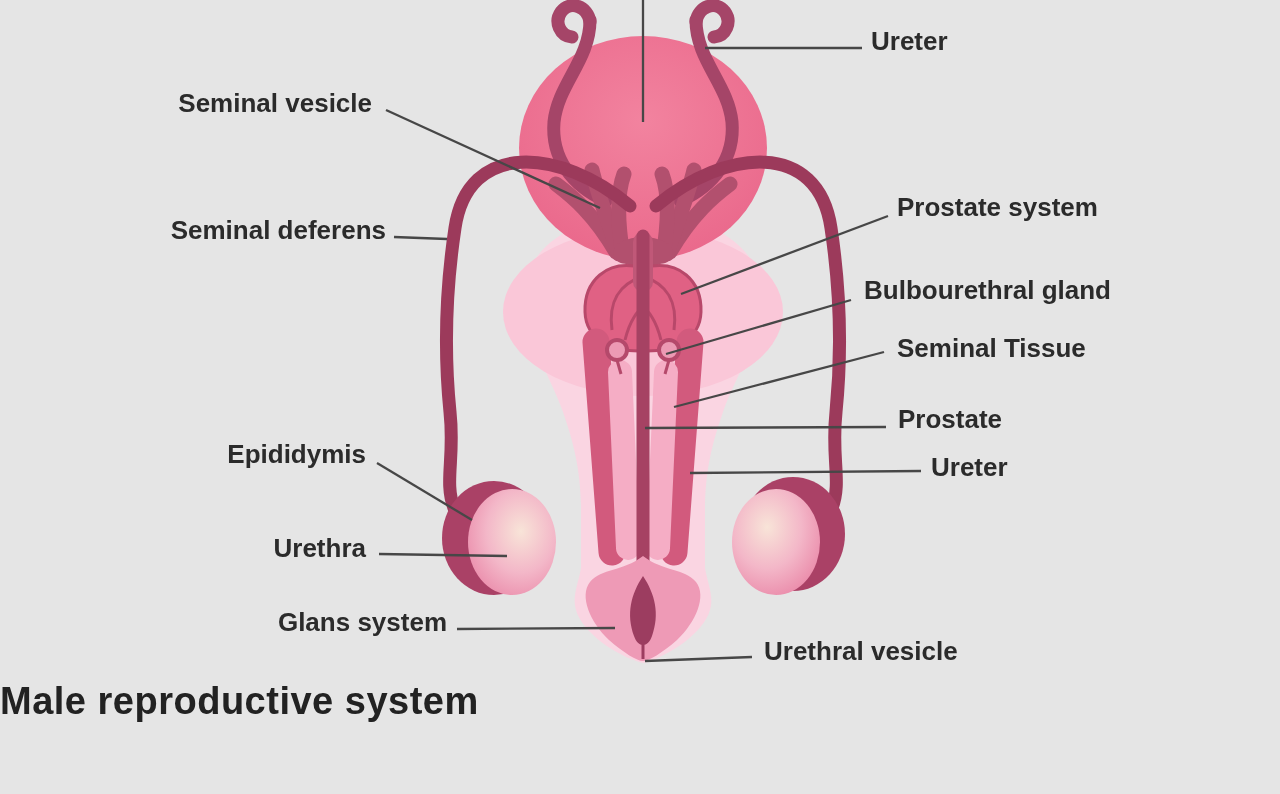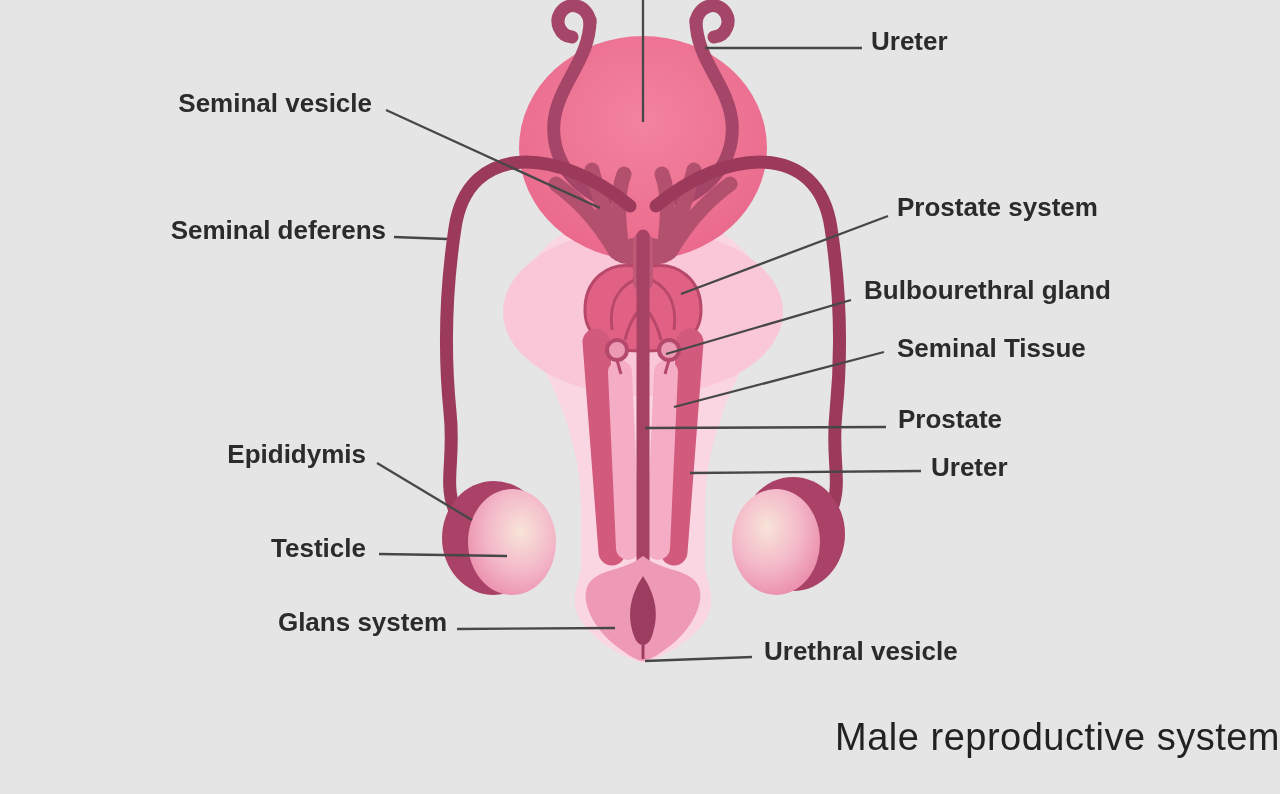--- a/index.html
+++ b/index.html
@@ -2,22 +2,22 @@
 <html><head>
 <meta charset="utf-8">
 <style>
   html,body{margin:0;padding:0;background:#ffffff;}
   .stage{position:relative;width:1280px;height:794px;background:#e5e5e5;overflow:hidden;
          font-family:"Liberation Sans","DejaVu Sans",sans-serif;}
   .anatomy{position:absolute;left:0;top:0;}
   .lbl{position:absolute;font-size:26px;font-weight:600;color:#2b2b2b;line-height:1.15;white-space:nowrap;}
   .lbl.right-side{text-align:left;}
   .lbl.left-side{}
-  .title{position:absolute;left:0;right:0;top:716px;text-align:right;
-         font-size:38px;font-weight:400;color:#222222;letter-spacing:0.5px;}
+  .title{position:absolute;left:0;right:0;top:680px;text-align:left;
+         font-size:38px;font-weight:700;color:#222222;letter-spacing:0.5px;}
 </style>
 </head>
 <body>
 
 <div class="stage">
 
   <svg class="anatomy" width="1280" height="794" viewBox="0 0 1280 794" xmlns="http://www.w3.org/2000/svg">
     <defs>
       <radialGradient id="gBladder" cx="50%" cy="38%" r="75%">
         <stop offset="0%" stop-color="#f2839f"></stop>
@@ -151,18 +151,18 @@
 
   <div class="lbl right-side" style="left:871px;top:27px">Ureter</div>
   <div class="lbl left-side" style="right:908px;top:89px">Seminal vesicle</div>
   <div class="lbl left-side" style="right:894px;top:216px">Seminal deferens</div>
   <div class="lbl right-side" style="left:897px;top:193px">Prostate system</div>
   <div class="lbl right-side" style="left:864px;top:276px">Bulbourethral gland</div>
   <div class="lbl right-side" style="left:897px;top:334px">Seminal Tissue</div>
   <div class="lbl right-side" style="left:898px;top:405px">Prostate</div>
   <div class="lbl right-side" style="left:931px;top:453px">Ureter</div>
   <div class="lbl left-side" style="right:914px;top:440px">Epididymis</div>
-  <div class="lbl left-side" style="right:914px;top:534px">Testicle</div>
+  <div class="lbl left-side" style="right:914px;top:534px">Urethra</div>
   <div class="lbl left-side" style="right:833px;top:608px">Glans system</div>
   <div class="lbl right-side" style="left:764px;top:637px">Urethral vesicle</div>
 
   <div class="title">Male reproductive system</div>
 </div>
 
 </body></html>

